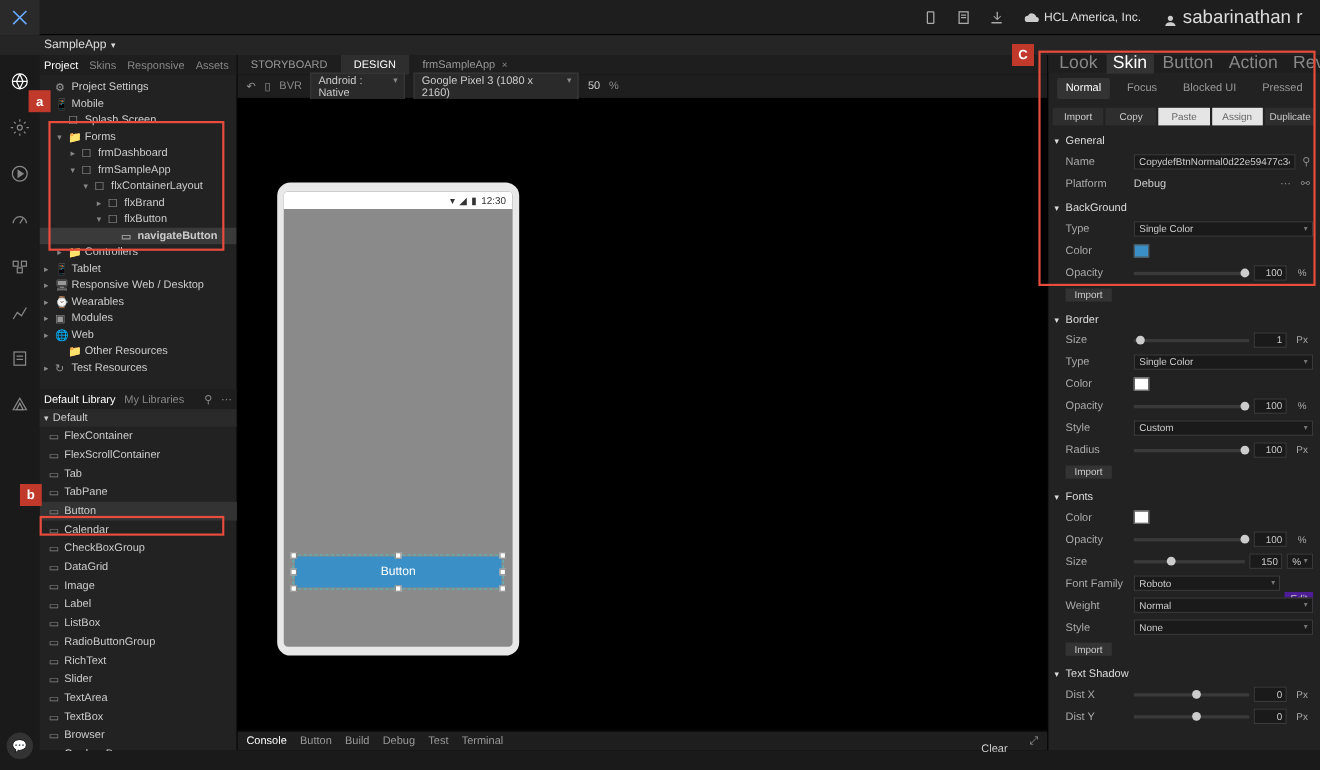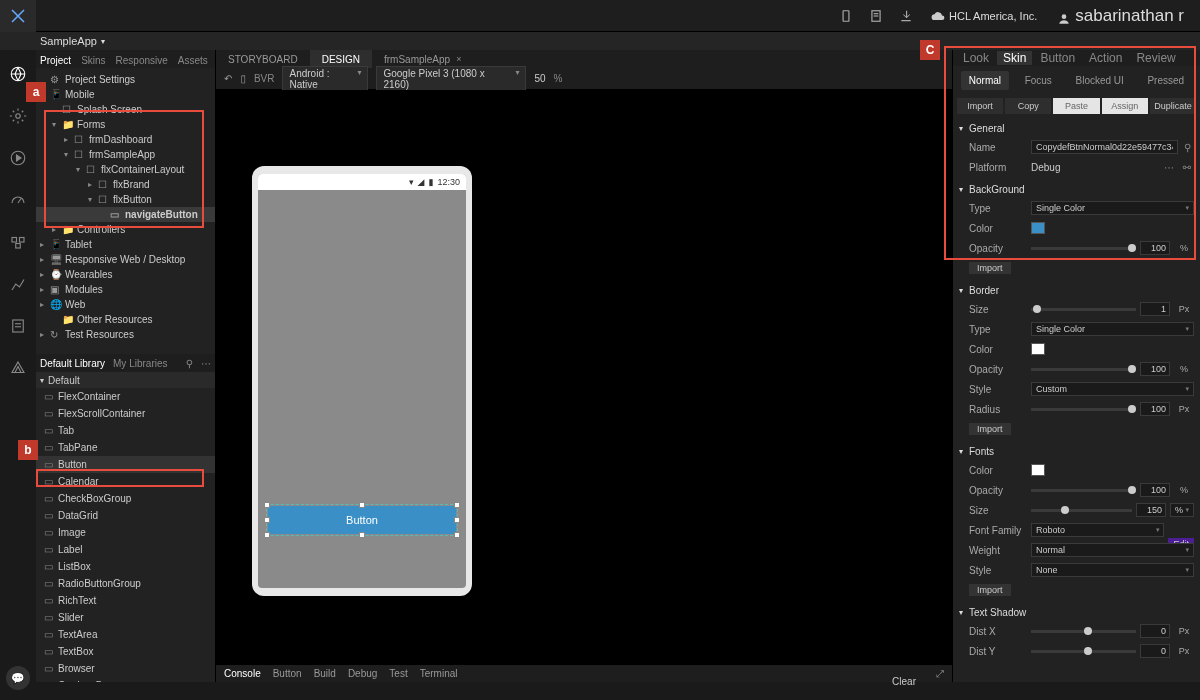--- a/index.html
+++ b/index.html
@@ -71,21 +71,21 @@
 .bottombar { height:18px; background:#1e1e1e; display:flex; align-items:center; padding:0 8px; gap:12px; font-size:10px; color:#999; border-top:1px solid #000; }
 .bottombar span { cursor:pointer; }
 .bottombar span.active { color:#fff; }
 .bottombar .clear { margin-left:auto; color:#ccc; cursor:pointer;margin-top:16px; }
 
 .rightpanel { width:248px; background:#222; display:flex; flex-direction:column; border-left:1px solid #000; font-size:10px; }
 .rp-tophdr { height:18px; background:#1a1a1a; display:flex; }
 .rp-tophdr div { flex:1; text-align:center; line-height:18px; cursor:pointer; color:#888; font-size:10px; }
 .rp-tophdr div.active { background:#2a2a2a; color:#fff; }
 .rp-tabs { height:16px; display:flex; gap:2px; padding:0 4px; align-items:center; background:#1e1e1e; }
-.rp-tabs span { padding:0 6px; cursor:pointer; color:#888; font-size:12px; }
+.rp-tabs span { padding:0 6px; cursor:pointer; color:#888; font-size:16px; }
 .rp-tabs span.active { background:#333; color:#fff; }
 .rp-states { height:28px; display:flex; justify-content:space-around; align-items:center; padding:6px 4px; }
 .rp-states span { padding:4px 8px; cursor:pointer; color:#999; font-size:10px; }
 .rp-states span.active { background:#333; color:#fff; border-radius:2px; }
 .rp-actions { display:flex; gap:2px; padding:4px; }
 .rp-actions span { flex:1; text-align:center; padding:3px 0; background:#2e2e2e; cursor:pointer; color:#ccc; font-size:9px; }
 .rp-actions span.dis { color:#666; background:#e5e5e5; }
 
 .rp-body { flex:1; overflow:auto; }
 .rp-section { padding:2px 0; }

